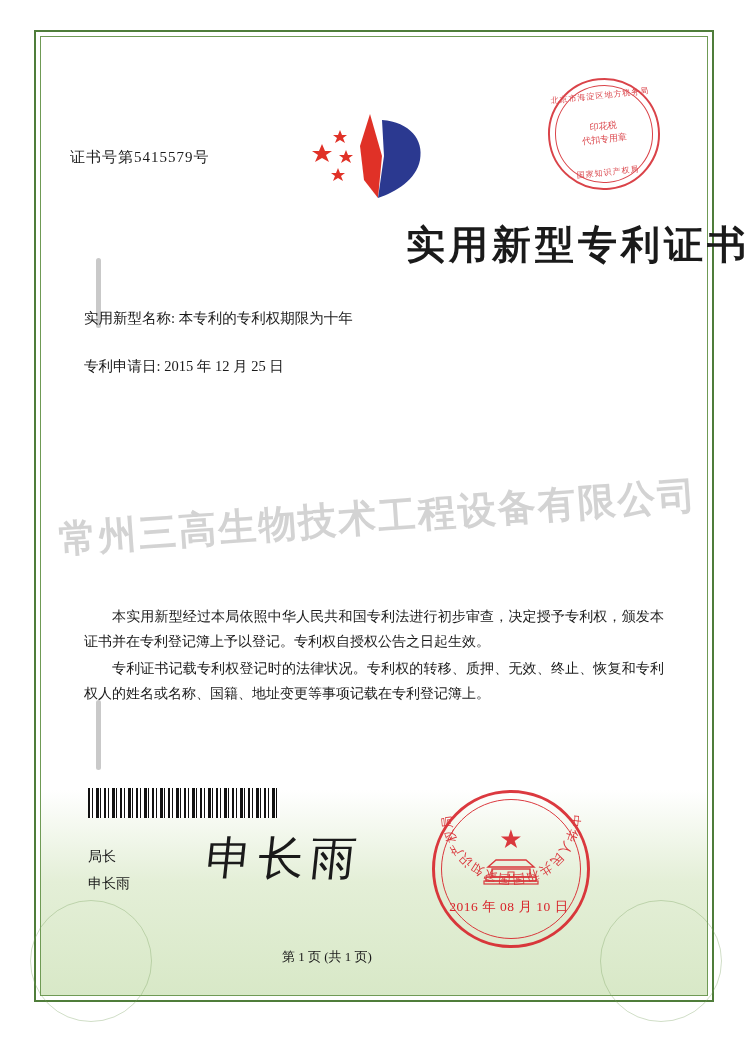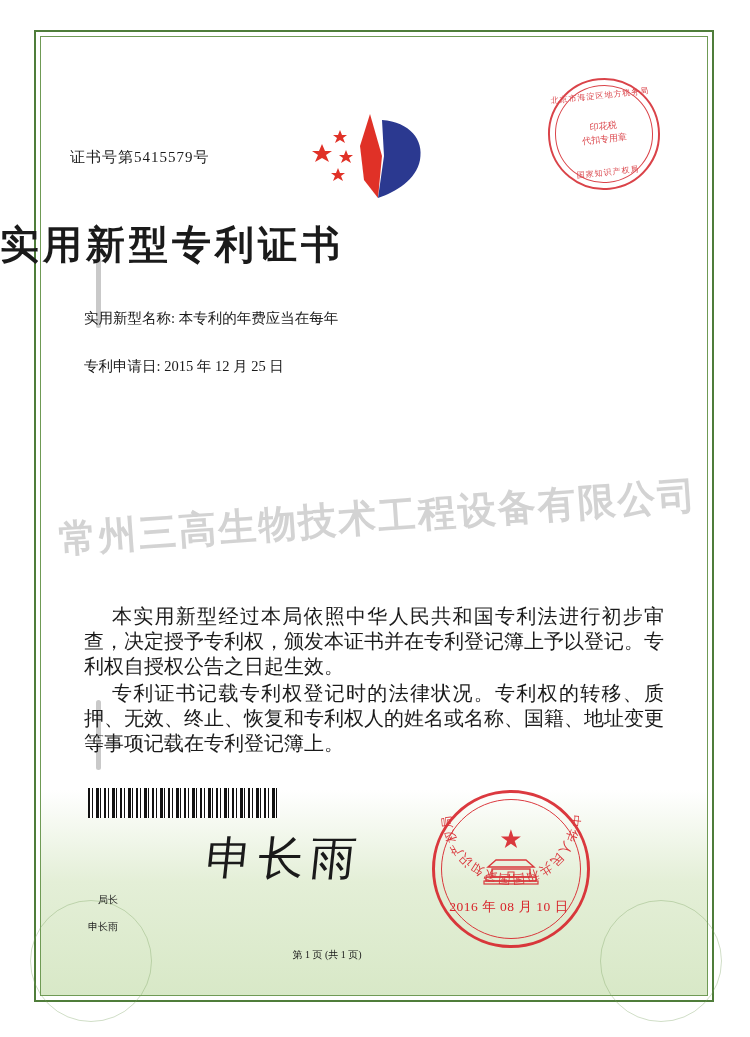--- a/index.html
+++ b/index.html
@@ -122,21 +122,21 @@
     text-align: center;
     font-size: 9px;
     line-height: 13px;
   }
 
   
   .doc-title {
     position: absolute;
     left: 0; top: 218px;
     width: 750px;
-    text-align: left;
+    text-align: right;
     font-size: 39px;
     font-weight: bold;
     letter-spacing: 4px;
     font-family: "DejaVu Serif", "Liberation Serif", serif;
   }
 
   
   .fields {
     position: absolute;
     left: 84px; top: 308px;
@@ -168,21 +168,21 @@
     white-space: nowrap;
     text-align: center;
     pointer-events: none;
   }
 
   
   .body-text {
     position: absolute;
     left: 84px; top: 604px;
     width: 580px;
-    font-size: 20px;
+    font-size: 14px;
     line-height: 25px;
     text-align: justify;
   }
   .body-text p {
     margin: 0 0 2px 0;
     text-indent: 28px;
   }
 
   
   .barcode {
@@ -192,24 +192,23 @@
     background: repeating-linear-gradient(90deg,
       #111 0px, #111 2px, #fff 2px, #fff 4px,
       #111 4px, #111 5px, #fff 5px, #fff 8px,
       #111 8px, #111 11px, #fff 11px, #fff 12px,
       #111 12px, #111 13px, #fff 13px, #fff 16px);
   }
 
   
   .sig-label {
     position: absolute;
-    left: 88px; top: 886px;
-    font-size: 10px;
+    left: 88px; top: 843px;
+    font-size: 14px;
     line-height: 27px;
-    text-align: right;
   }
   .sig-hand {
     position: absolute;
     left: 206px; top: 828px;
     font-size: 46px;
     font-family: "DejaVu Serif", serif;
     color: #1a1a1a;
     letter-spacing: 6px;
     transform: skewX(-6deg);
   }
@@ -263,21 +262,21 @@
     color: #d8242b;
     letter-spacing: .5px;
   }
 
   
   .footer {
     position: absolute;
     left: 0; top: 948px;
     width: 654px;
     text-align: center;
-    font-size: 10px;
+    font-size: 13px;
   }
 </style>
 </head>
 <body>
 
 <div class="page">
 
   <div class="border-outer"></div>
   <div class="border-inner"></div>
   <div class="bottom-tint"></div>
@@ -310,21 +309,21 @@
       <div>代扣专用章</div>
     </div>
     <div class="arc-bottom">国家知识产权局</div>
   </div>
 
   <div class="doc-title">实用新型专利证书</div>
 
   <div class="fields">
     <div class="field">
       <span class="k">实用新型名称:</span>
-      <span class="v">本专利的年费应当在每年</span>
+      <span class="v">本专利的专利权期限为十年</span>
     </div>
     <div class="field">
       <span class="k">专利申请日:</span>
       <span class="v">2015 年 12 月 25 日</span>
     </div>
   </div>
 
   <div class="watermark">常州三高生物技术工程设备有限公司</div>
 
   <div class="body-text">

